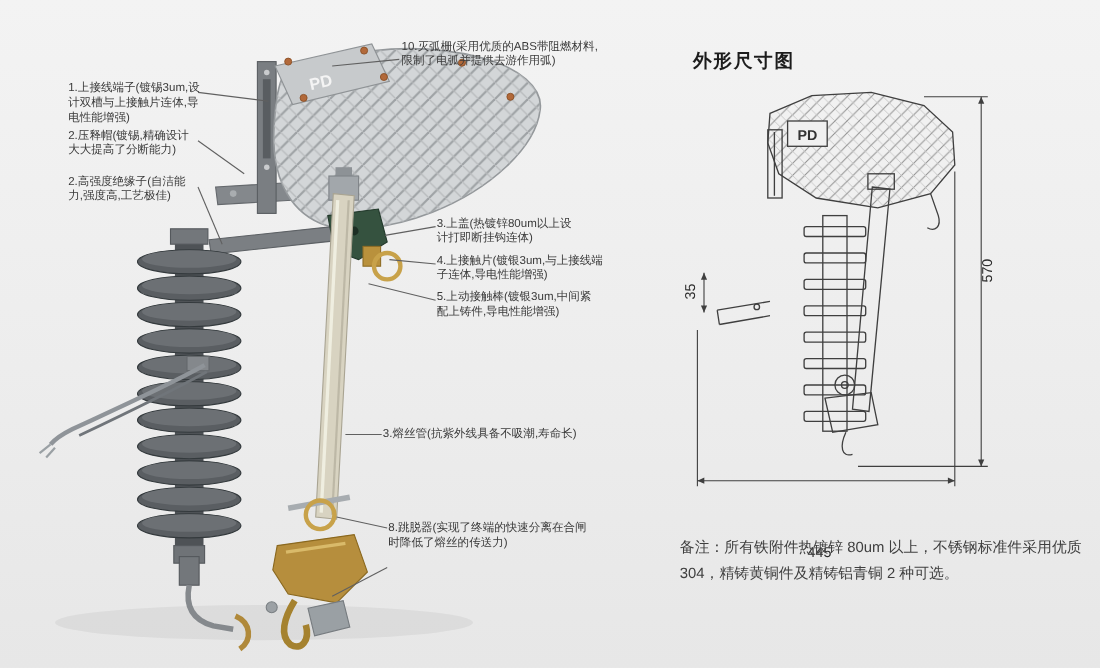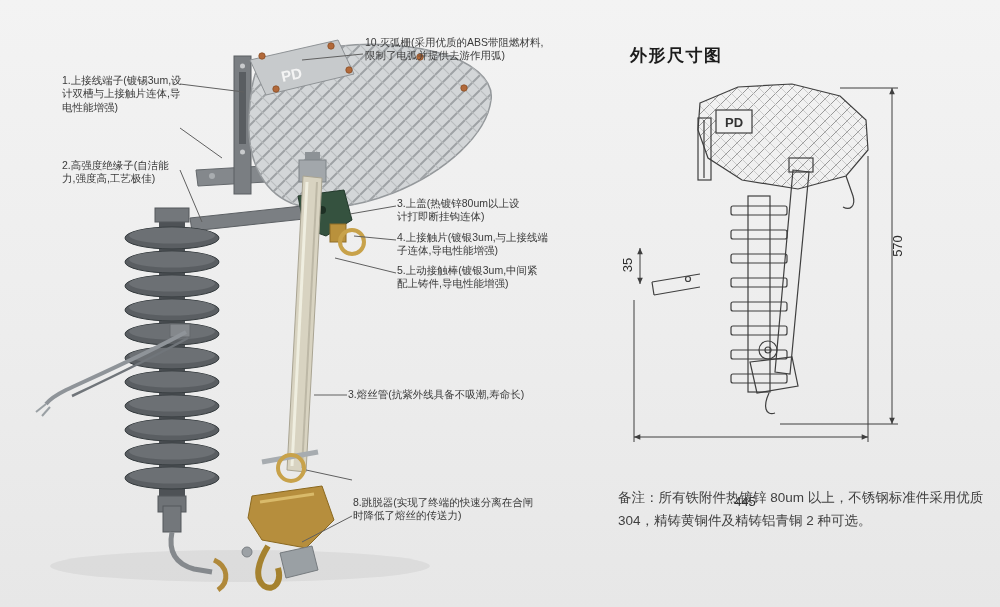--- a/index.html
+++ b/index.html
@@ -199,26 +199,27 @@
         <line x1="634" y1="437" x2="868" y2="437" marker-start="url(#arr)" marker-end="url(#arr)"></line>
         <line x1="640" y1="248" x2="640" y2="284" marker-start="url(#arr)" marker-end="url(#arr)"></line>
       </g>
 
       <text x="734" y="127" text-anchor="middle" font-size="13" font-weight="bold" fill="#333" stroke="none">PD</text>
     </g>
   </svg>
 
   <div class="callout" style="left:365px;top:36px;width:182px">10.灭弧栅(采用优质的ABS带阻燃材料,限制了电弧并提供去游作用弧)</div>
   <div class="callout" style="left:62px;top:74px;width:120px">1.上接线端子(镀锡3um,设计双槽与上接触片连体,导电性能增强)</div>
+  <div class="callout" style="left:62px;top:117px;width:120px">2.压释帽(镀锡,精确设计大大提高了分断能力)</div>
   <div class="callout" style="left:62px;top:159px;width:120px">2.高强度绝缘子(自洁能力,强度高,工艺极佳)</div>
   <div class="callout" style="left:397px;top:197px;width:128px">3.上盖(热镀锌80um以上设计打即断挂钩连体)</div>
   <div class="callout" style="left:397px;top:231px;width:152px">4.上接触片(镀银3um,与上接线端子连体,导电性能增强)</div>
   <div class="callout" style="left:397px;top:264px;width:148px">5.上动接触棒(镀银3um,中间紧配上铸件,导电性能增强)</div>
   <div class="callout" style="left:348px;top:388px;width:200px">3.熔丝管(抗紫外线具备不吸潮,寿命长)</div>
-  <div class="callout" style="left:353px;top:496px;width:190px">8.跳脱器(实现了终端的快速分离在合闸时降低了熔丝的传送力)</div>
+  <div class="callout" style="left:353px;top:474px;width:190px">8.跳脱器(实现了终端的快速分离在合闸时降低了熔丝的传送力)</div>
 
   <div class="dim-title">外形尺寸图</div>
 
   <div id="dim570" class="dim-label vertical">570</div>
   <div id="dim445" class="dim-label">445</div>
   <div id="dim35" class="dim-label vertical">35</div>
 
   <div class="note">备注：所有铁附件热镀锌 80um 以上，不锈钢标准件采用优质 304，精铸黄铜件及精铸铝青铜 2 种可选。</div>
 </div>
 

